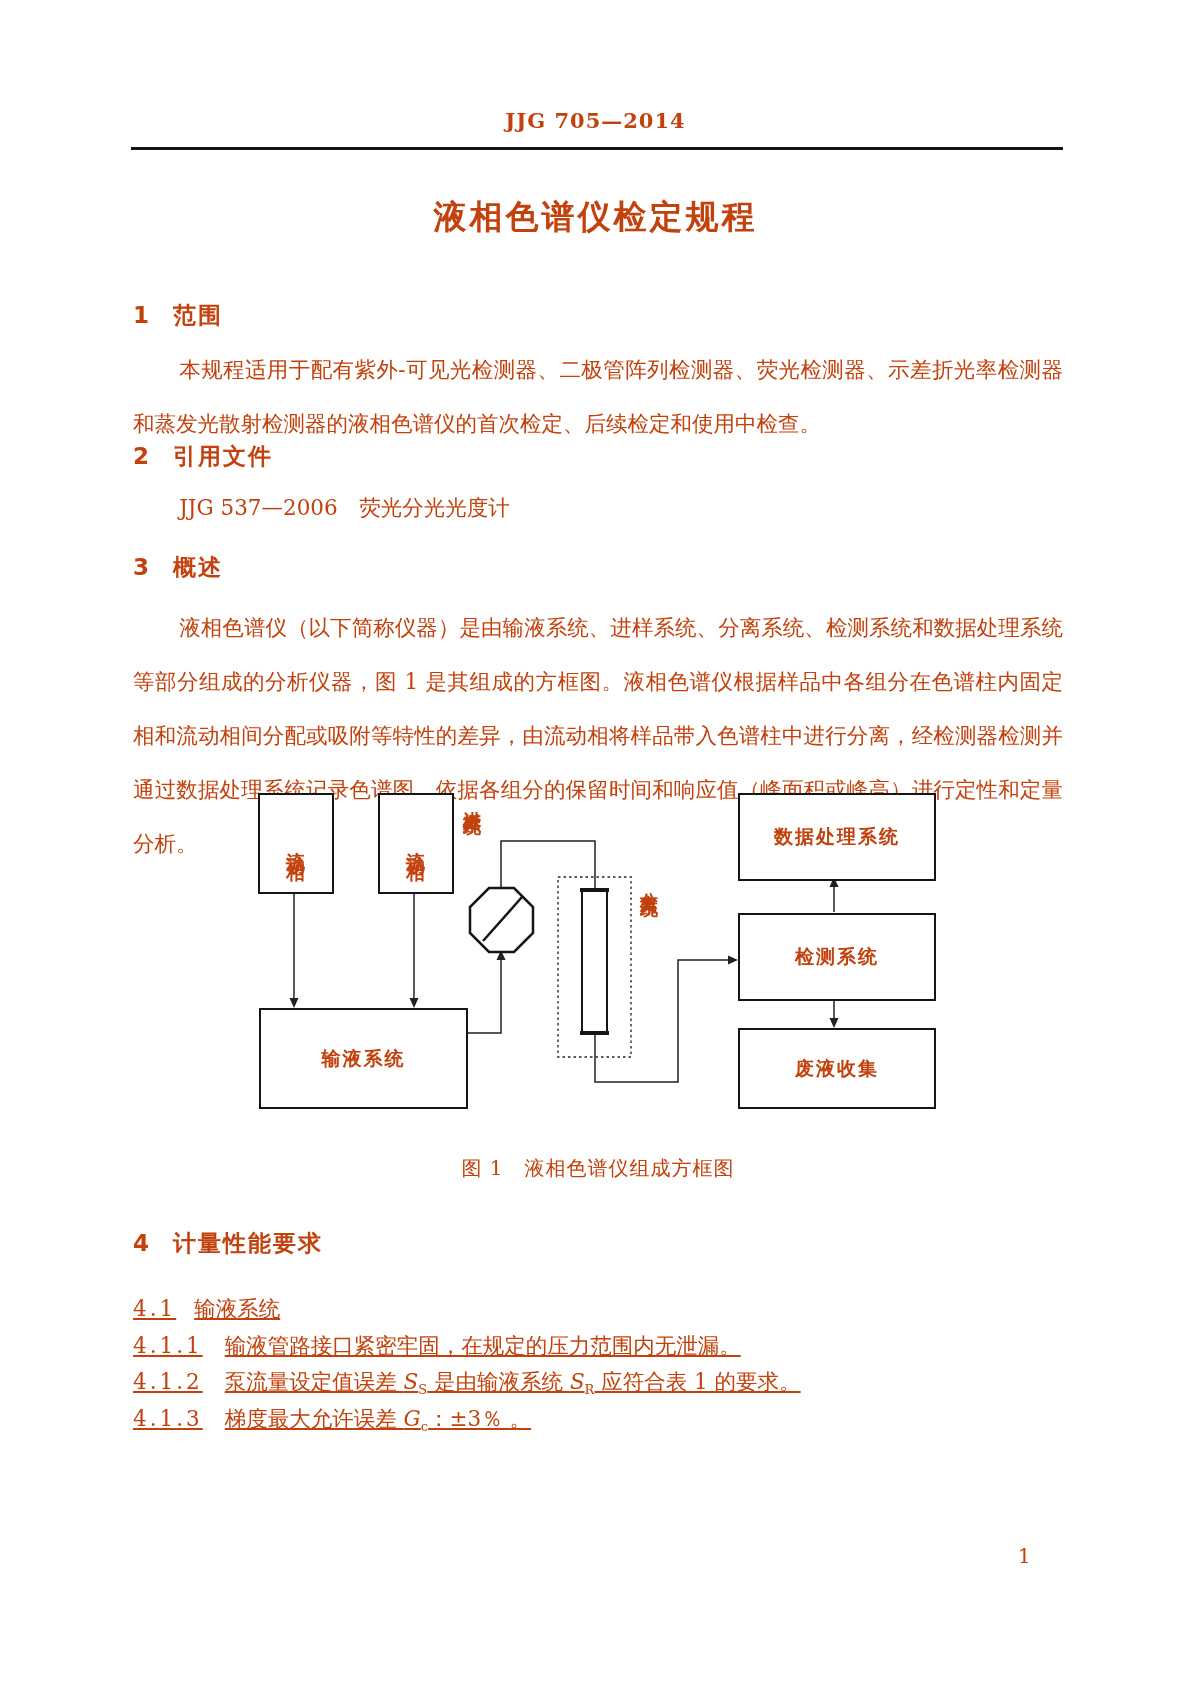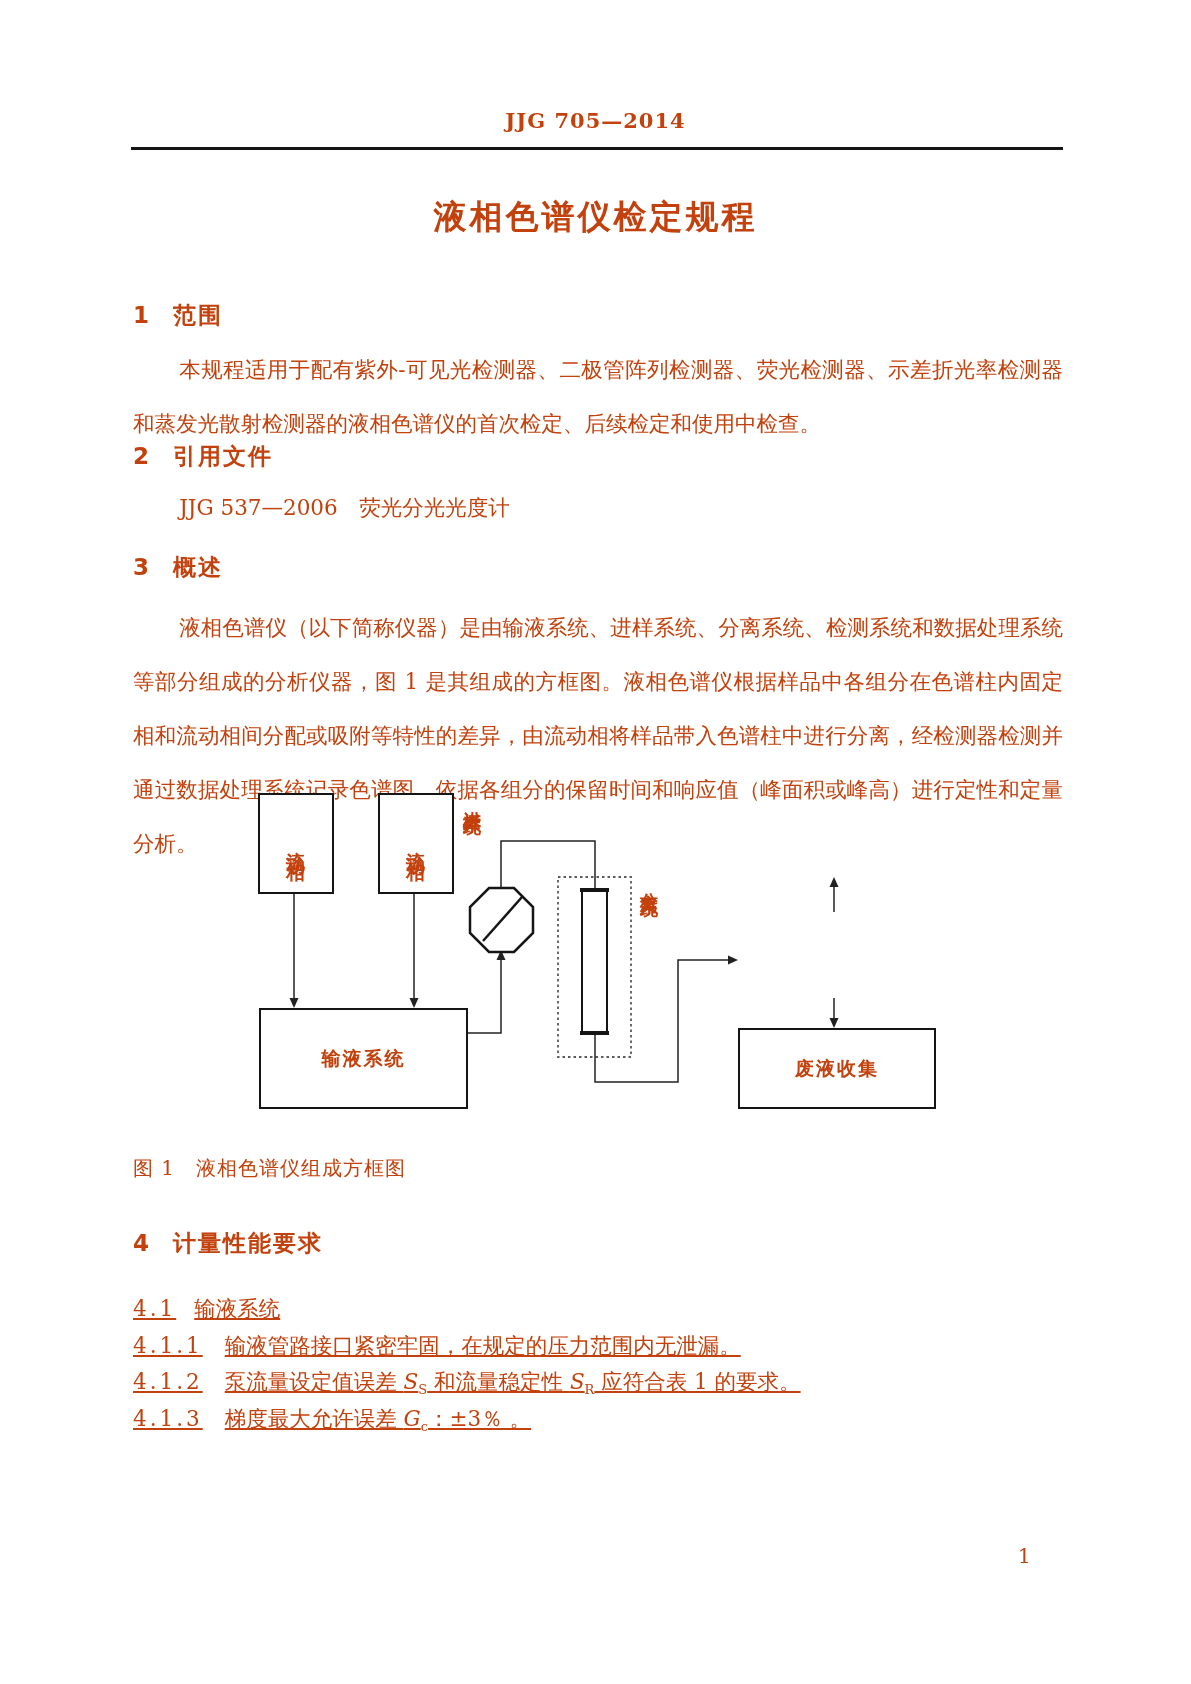--- a/index.html
+++ b/index.html
@@ -35,21 +35,21 @@
   .ref-line {
     position:absolute; left:133px; width:930px;
     font-size:21.5px; text-indent:2.15em;
   }
   .clause { position:absolute; left:133px; width:930px; font-size:21.5px;text-decoration:underline; }
   .clause .c-num { letter-spacing:3px; margin-right:22px; }
   .clause-41 .c-num { margin-right:18px; }
   .var { font-style:italic; font-family:"DejaVu Serif","Liberation Serif",serif; }
   .sub { font-size:13px; vertical-align:-5px; letter-spacing:0; }
   .figure-caption {
-    position:absolute; top:1155px; left:133px; width:930px; 
+    position:absolute; top:1155px; left:133px; width:930px; text-align:center;
     font-size:20px; letter-spacing:1px;
   }
   .page-number {
     position:absolute; left:1018px; top:1544px; font-size:20px;
   }
 
   
   .diagram { position:absolute; left:133px; top:780px; width:930px; height:332px; }
   .diag-svg { position:absolute; left:0; top:0; }
   .dbox {
@@ -135,41 +135,47 @@
       <span class="vtext">流动相</span>
     </div>
     <div class="dbox dbox-thin mp2">
       <span class="vtext">流动相</span>
     </div>
     <div class="vlabel inj-label">进样系统</div>
     <div class="vlabel sep-label">分离系统</div>
     <div class="dbox pump">
       <span>输液系统</span>
     </div>
+    <div class="dbox dps">
+      <span>数据处理系统</span>
+    </div>
+    <div class="dbox det">
+      <span>检测系统</span>
+    </div>
     <div class="dbox waste">
       <span>废液收集</span>
     </div>
   </div>
 
   <div class="figure-caption">图 1　液相色谱仪组成方框图</div>
 
   <div class="sec-heading" style="top:1228px">
     <span class="sec-num">4</span><span>计量性能要求</span>
   </div>
 
   <div class="clause clause-41" style="top:1294px">
     <span class="c-num">4.1</span><span>输液系统</span>
   </div>
 
   <div class="clause" style="top:1331px">
     <span class="c-num">4.1.1</span><span>输液管路接口紧密牢固，在规定的压力范围内无泄漏。</span>
   </div>
 
   <div class="clause" style="top:1367px">
-    <span class="c-num">4.1.2</span><span>泵流量设定值误差 </span><span class="var">S</span><span class="sub">S</span><span> 和流量稳定性 </span><span class="var">S</span><span class="sub">R</span><span> 应符合表 1 的要求。</span>
+    <span class="c-num">4.1.2</span><span>泵流量设定值误差 </span><span class="var">S</span><span class="sub">S</span><span> 是由输液系统 </span><span class="var">S</span><span class="sub">R</span><span> 应符合表 1 的要求。</span>
   </div>
 
   <div class="clause" style="top:1404px">
     <span class="c-num">4.1.3</span><span>梯度最大允许误差 </span><span class="var">G</span><span class="sub">c</span><span>：±3％ 。</span>
   </div>
 
   <div class="page-number">1</div>
 
 </div>
 

